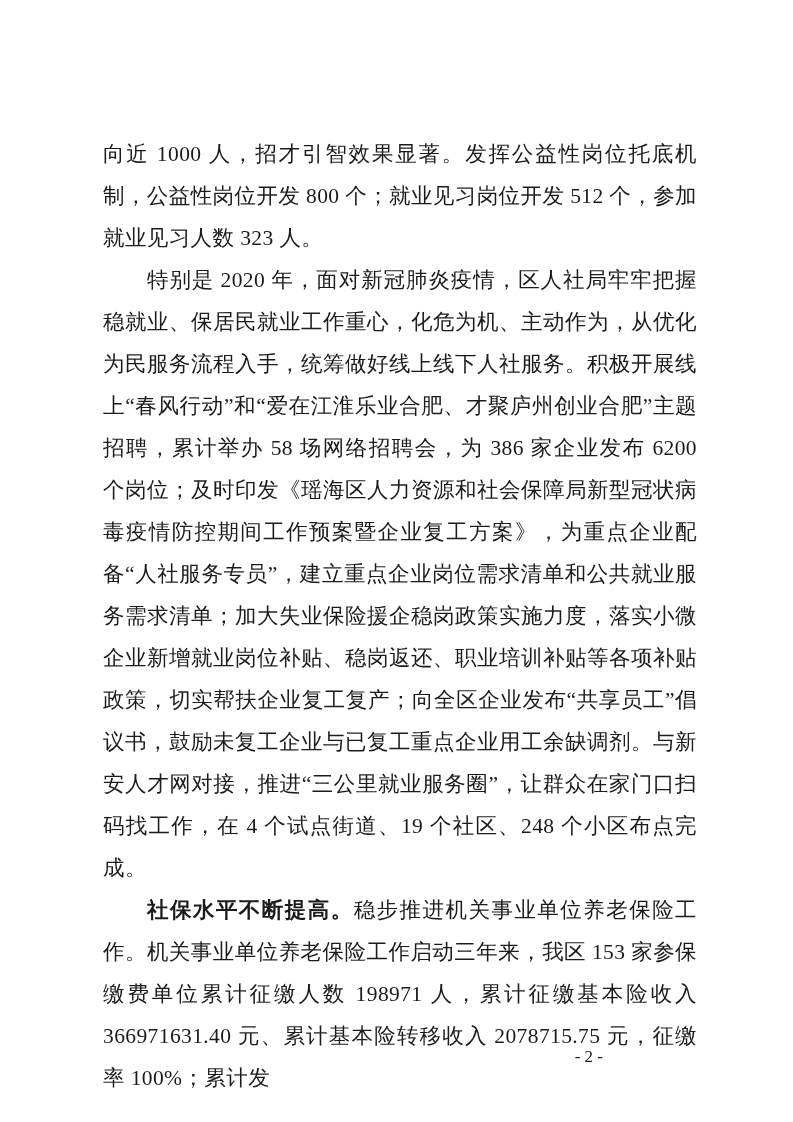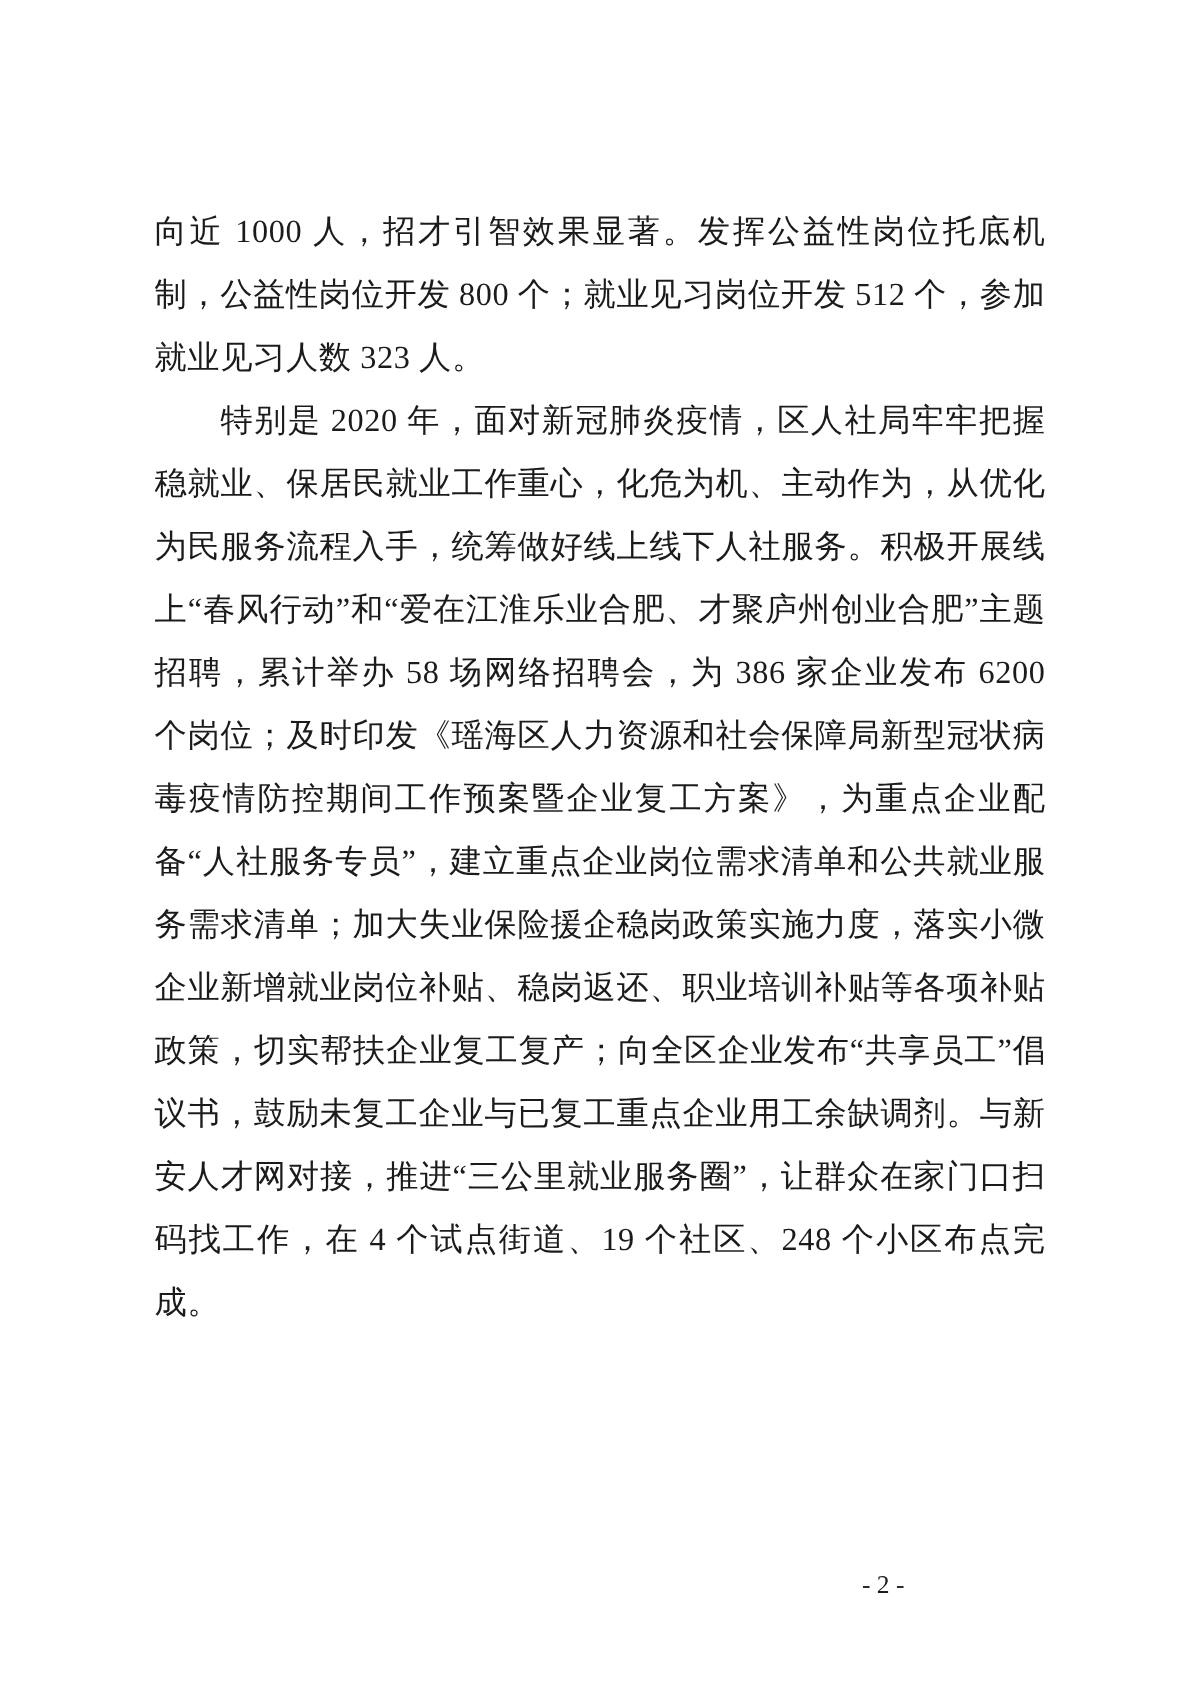--- a/index.html
+++ b/index.html
@@ -56,17 +56,18 @@
 </head>
 <body>
 
 <div class="page">
   <div class="content">
 
     <p class="para">向近 1000 人，招才引智效果显著。发挥公益性岗位托底机制，公益性岗位开发 800 个；就业见习岗位开发 512 个，参加就业见习人数 323 人。</p>
 
     <p class="para indent">特别是 2020 年，面对新冠肺炎疫情，区人社局牢牢把握稳就业、保居民就业工作重心，化危为机、主动作为，从优化为民服务流程入手，统筹做好线上线下人社服务。积极开展线上“春风行动”和“爱在江淮乐业合肥、才聚庐州创业合肥”主题招聘，累计举办 58 场网络招聘会，为 386 家企业发布 6200 个岗位；及时印发《瑶海区人力资源和社会保障局新型冠状病毒疫情防控期间工作预案暨企业复工方案》，为重点企业配备“人社服务专员”，建立重点企业岗位需求清单和公共就业服务需求清单；加大失业保险援企稳岗政策实施力度，落实小微企业新增就业岗位补贴、稳岗返还、职业培训补贴等各项补贴政策，切实帮扶企业复工复产；向全区企业发布“共享员工”倡议书，鼓励未复工企业与已复工重点企业用工余缺调剂。与新安人才网对接，推进“三公里就业服务圈”，让群众在家门口扫码找工作，在 4 个试点街道、19 个社区、248 个小区布点完成。</p>
 
+    <p class="para indent"><span class="bold-lead">社保水平不断提高。</span><span>稳步推进机关事业单位养老保险工作。机关事业单位养老保险工作启动三年来，我区 153 家参保缴费单位累计征缴人数 198971 人，累计征缴基本险收入 366971631.40 元、累计基本险转移收入 2078715.75 元，征缴率 100%；累计发</span></p>
 
   </div>
 
   <div class="page-number">- 2 -</div>
 </div>
 
 </body></html>

